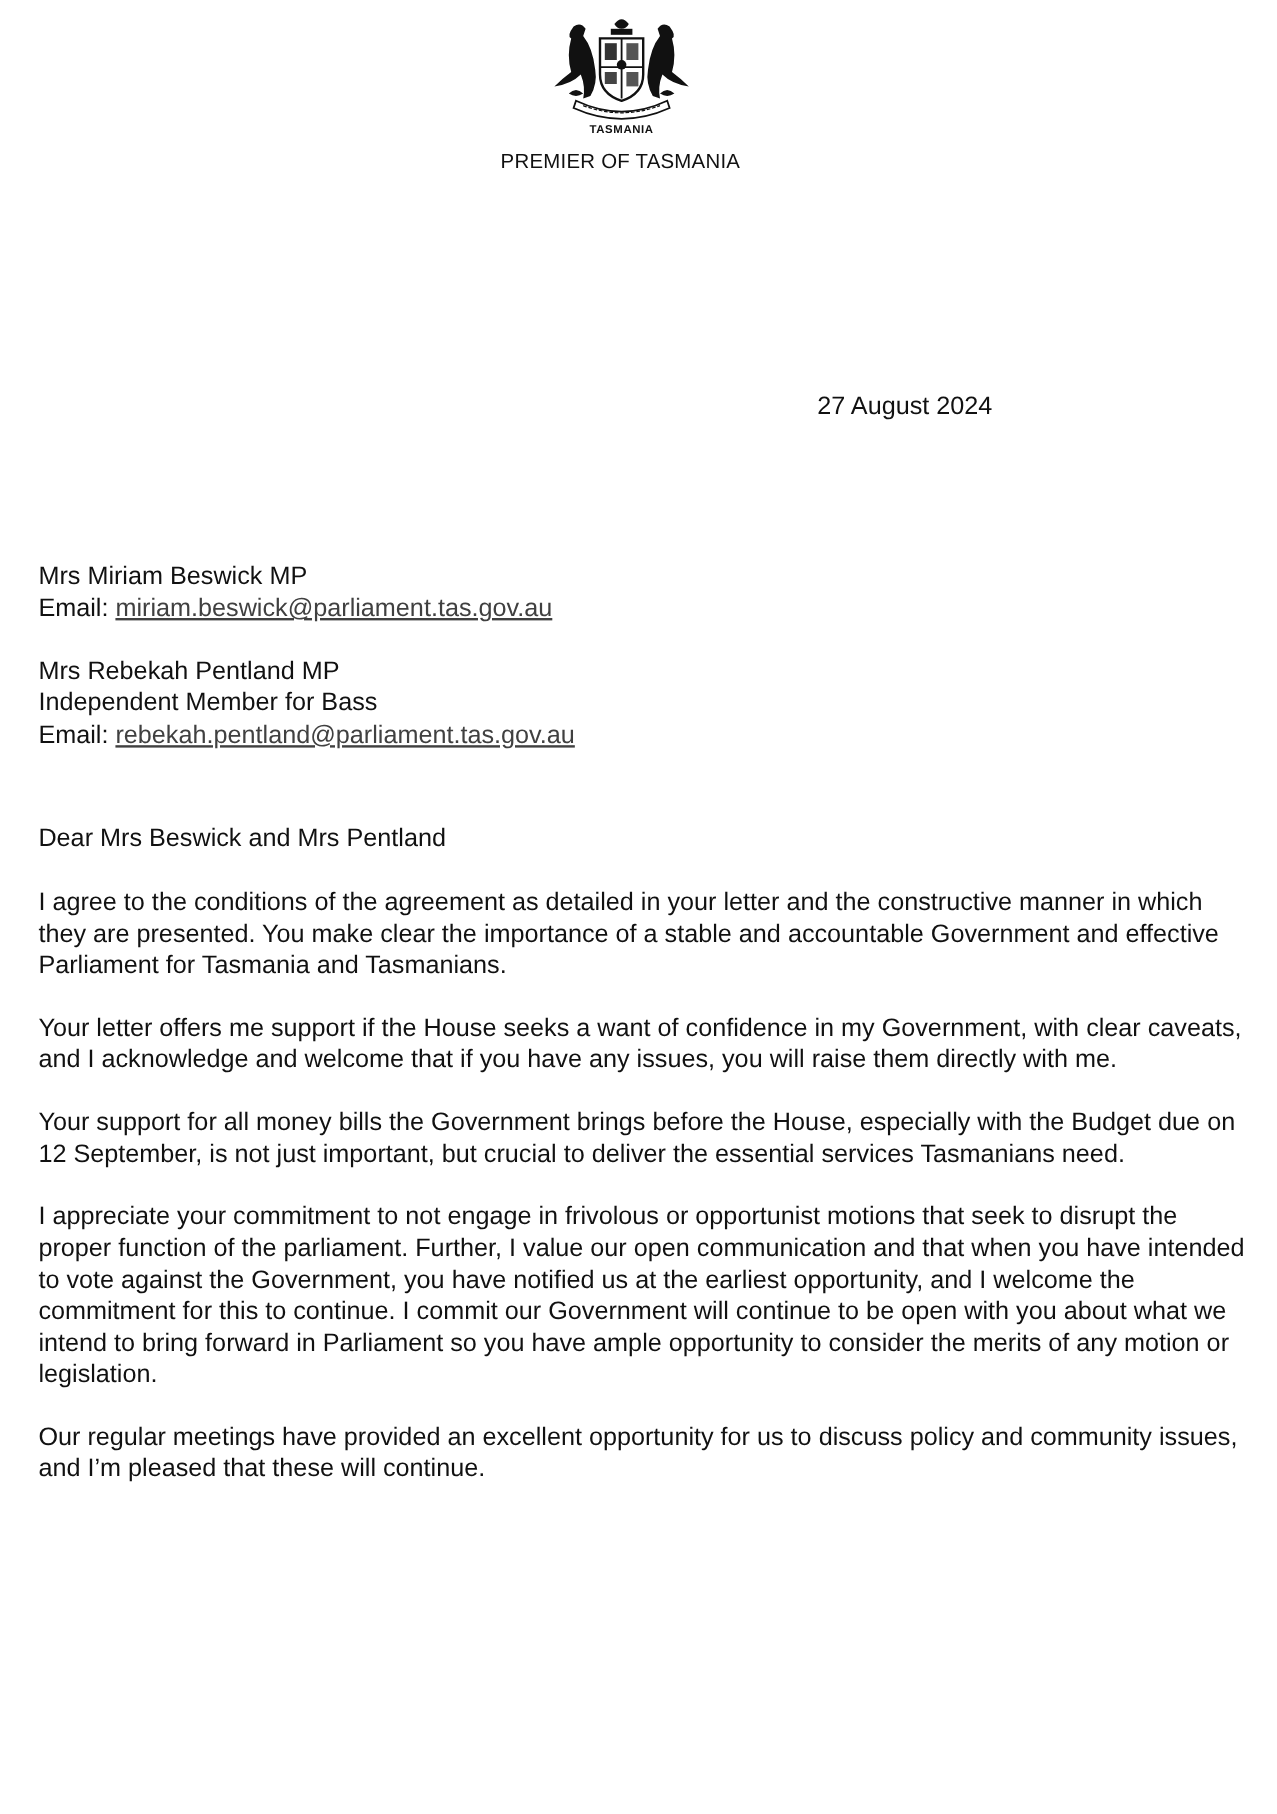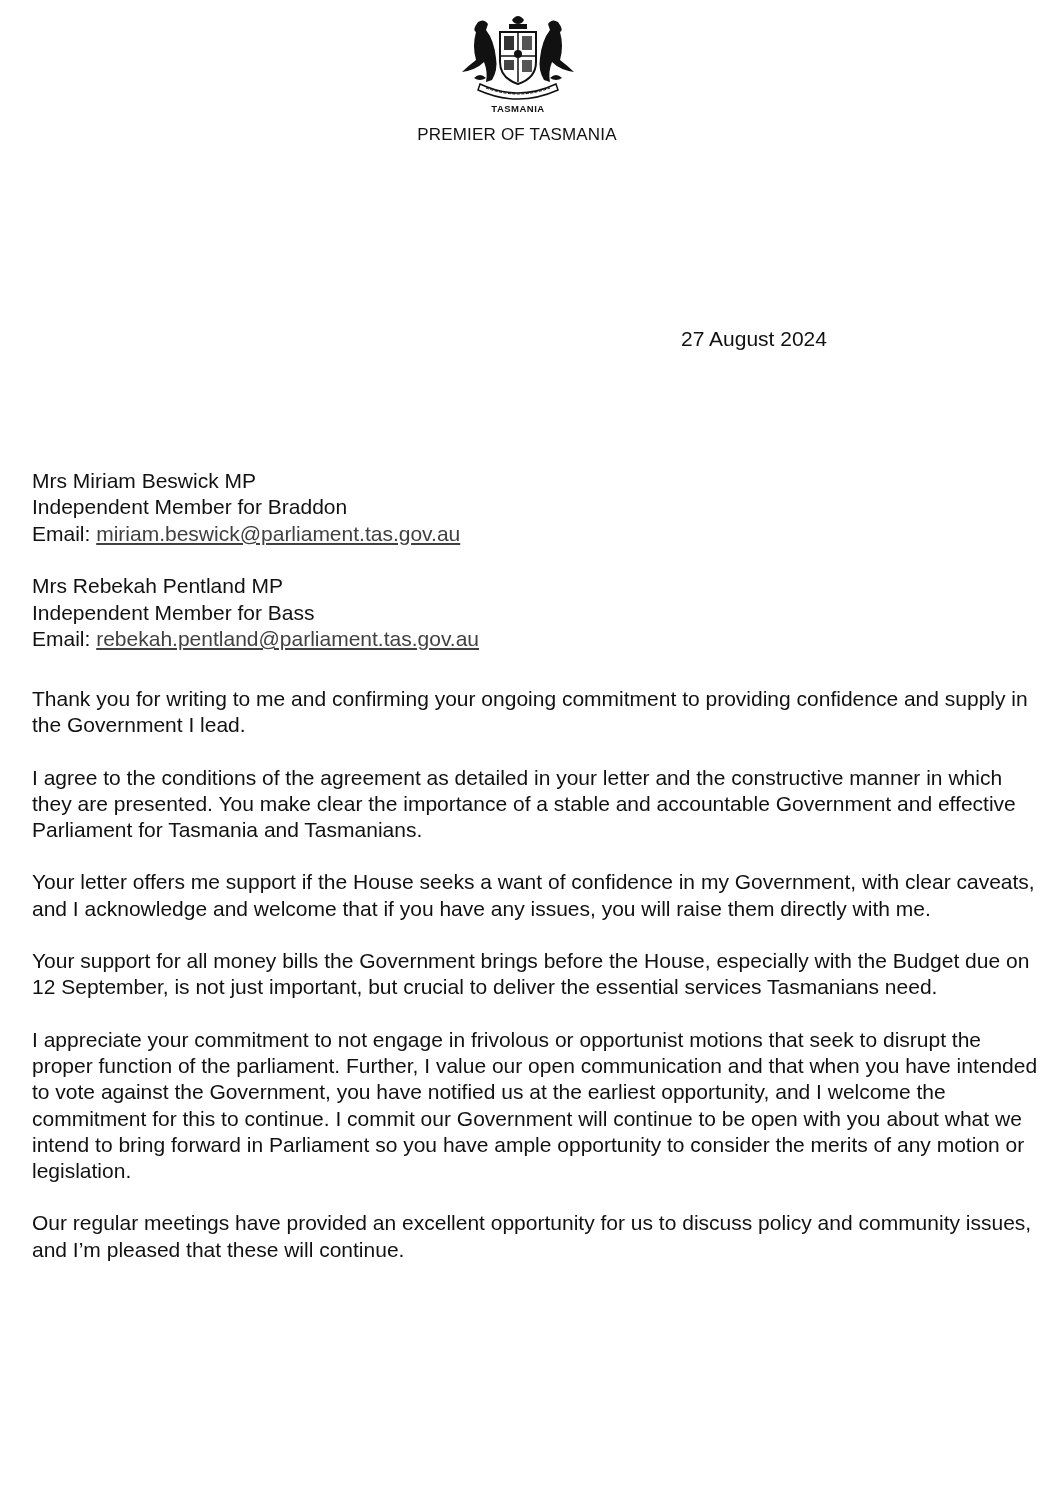--- a/index.html
+++ b/index.html
@@ -95,31 +95,30 @@
   </svg>
 </div>
 <div class="crest-caption">TASMANIA</div>
 <div class="office-title">PREMIER OF TASMANIA</div>
 
 <div class="date">27 August 2024</div>
 
 <div class="body-text addr">
   <div>
     <p>Mrs Miriam Beswick MP</p>
-    <p>Independent Member for Braddon</p>
     <p><span>Email: </span><a class="email">miriam.beswick@parliament.tas.gov.au</a></p>
   </div>
   <div class="gap"></div>
   <div>
     <p>Mrs Rebekah Pentland MP</p>
     <p>Independent Member for Bass</p>
     <p><span>Email: </span><a class="email">rebekah.pentland@parliament.tas.gov.au</a></p>
   </div>
 </div>
 
 <div class="body-text letter-body">
-  <p>Thank you for writing to me and confirming your ongoing commitment to providing confidence and supply in the Government I lead.</p>
+  <p class="salutation">Dear Mrs Beswick and Mrs Pentland</p>
   <p>I agree to the conditions of the agreement as detailed in your letter and the constructive manner in which they are presented. You make clear the importance of a stable and accountable Government and effective Parliament for Tasmania and Tasmanians.</p>
   <p>Your letter offers me support if the House seeks a want of confidence in my Government, with clear caveats, and I acknowledge and welcome that if you have any issues, you will raise them directly with me.</p>
   <p>Your support for all money bills the Government brings before the House, especially with the Budget due on 12 September, is not just important, but crucial to deliver the essential services Tasmanians need.</p>
   <p>I appreciate your commitment to not engage in frivolous or opportunist motions that seek to disrupt the proper function of the parliament. Further, I value our open communication and that when you have intended to vote against the Government, you have notified us at the earliest opportunity, and I welcome the commitment for this to continue. I commit our Government will continue to be open with you about what we intend to bring forward in Parliament so you have ample opportunity to consider the merits of any motion or legislation.</p>
   <p>Our regular meetings have provided an excellent opportunity for us to discuss policy and community issues, and I’m pleased that these will continue.</p>
 </div>
 
 </body></html>

